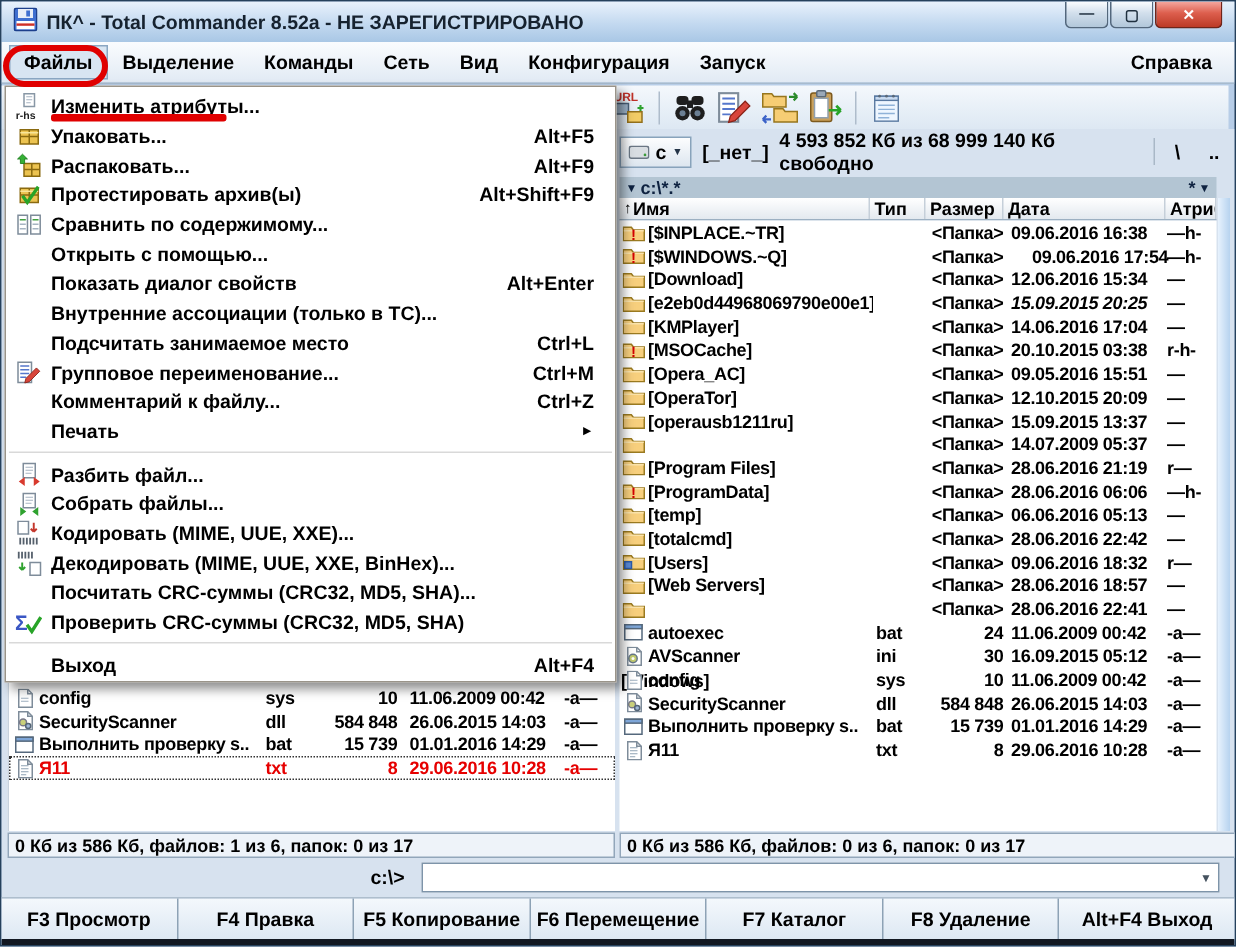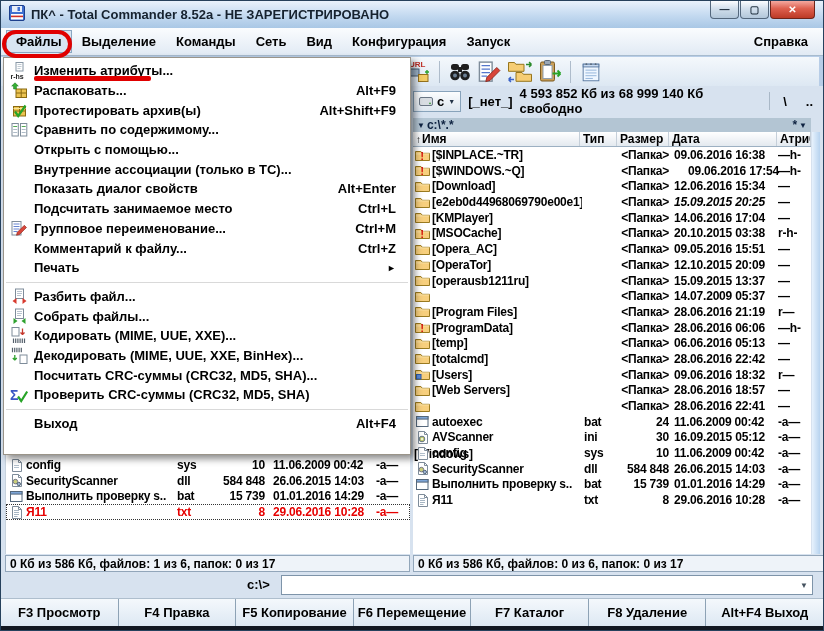--- a/index.html
+++ b/index.html
@@ -598,20 +598,32 @@
             <path d="M7.5 2.5h4M7.5 4.5h4M7.5 6.5h3" stroke="#a6b4c2" stroke-width=".7"></path>
             <text x="0.5" y="17" font-size="7" font-weight="bold" fill="#222">r-hs</text>
           </svg>
         </span>
         <span class="mi-label">Изменить атрибуты...</span>
         <span class="mi-spacer"></span>
       </div>
       <div class="menu-item">
         <span class="mi-icon">
           <svg width="17" height="17" viewBox="0 0 17 17">
+            <rect x="2.5" y="4.5" width="12" height="9.5" fill="#ecc351" stroke="#8a6a10"></rect>
+            <path d="M8.5 4.5v9.5M2.5 9h12" stroke="#8a6a10"></path>
+            <path d="M2.5 6.5h12" stroke="#f7e59a"></path>
+          </svg>
+        </span>
+        <span class="mi-label">Упаковать...</span>
+        <span class="mi-spacer"></span>
+        <span class="mi-shortcut">Alt+F5</span>
+      </div>
+      <div class="menu-item">
+        <span class="mi-icon">
+          <svg width="17" height="17" viewBox="0 0 17 17">
             <rect x="5" y="7" width="10.5" height="8.5" fill="#ecc351" stroke="#8a6a10"></rect>
             <path d="M10.2 7v8.5M5 11h10.5" stroke="#8a6a10"></path>
             <path d="M4 .8 7.3 4H5.4v3H2.6V4H.7z" fill="#35b035" stroke="#1e7e1e" stroke-width=".6"></path>
           </svg>
         </span>
         <span class="mi-label">Распаковать...</span>
         <span class="mi-spacer"></span>
         <span class="mi-shortcut">Alt+F9</span>
       </div>
       <div class="menu-item">
@@ -639,28 +651,28 @@
         <span class="mi-label">Сравнить по содержимому...</span>
         <span class="mi-spacer"></span>
       </div>
       <div class="menu-item">
         <span class="mi-icon"></span>
         <span class="mi-label">Открыть с помощью...</span>
         <span class="mi-spacer"></span>
       </div>
       <div class="menu-item">
         <span class="mi-icon"></span>
+        <span class="mi-label">Показать диалог свойств</span>
+        <span class="mi-spacer"></span>
+        <span class="mi-shortcut">Alt+Enter</span>
+      </div>
+      <div class="menu-item">
+        <span class="mi-icon"></span>
         <span class="mi-label">Внутренние ассоциации (только в TC)...</span>
         <span class="mi-spacer"></span>
-      </div>
-      <div class="menu-item">
-        <span class="mi-icon"></span>
-        <span class="mi-label">Показать диалог свойств</span>
-        <span class="mi-spacer"></span>
-        <span class="mi-shortcut">Alt+Enter</span>
       </div>
       <div class="menu-item">
         <span class="mi-icon"></span>
         <span class="mi-label">Подсчитать занимаемое место</span>
         <span class="mi-spacer"></span>
         <span class="mi-shortcut">Ctrl+L</span>
       </div>
       <div class="menu-item">
         <span class="mi-icon">
           <svg width="17" height="17" viewBox="0 0 17 17">

